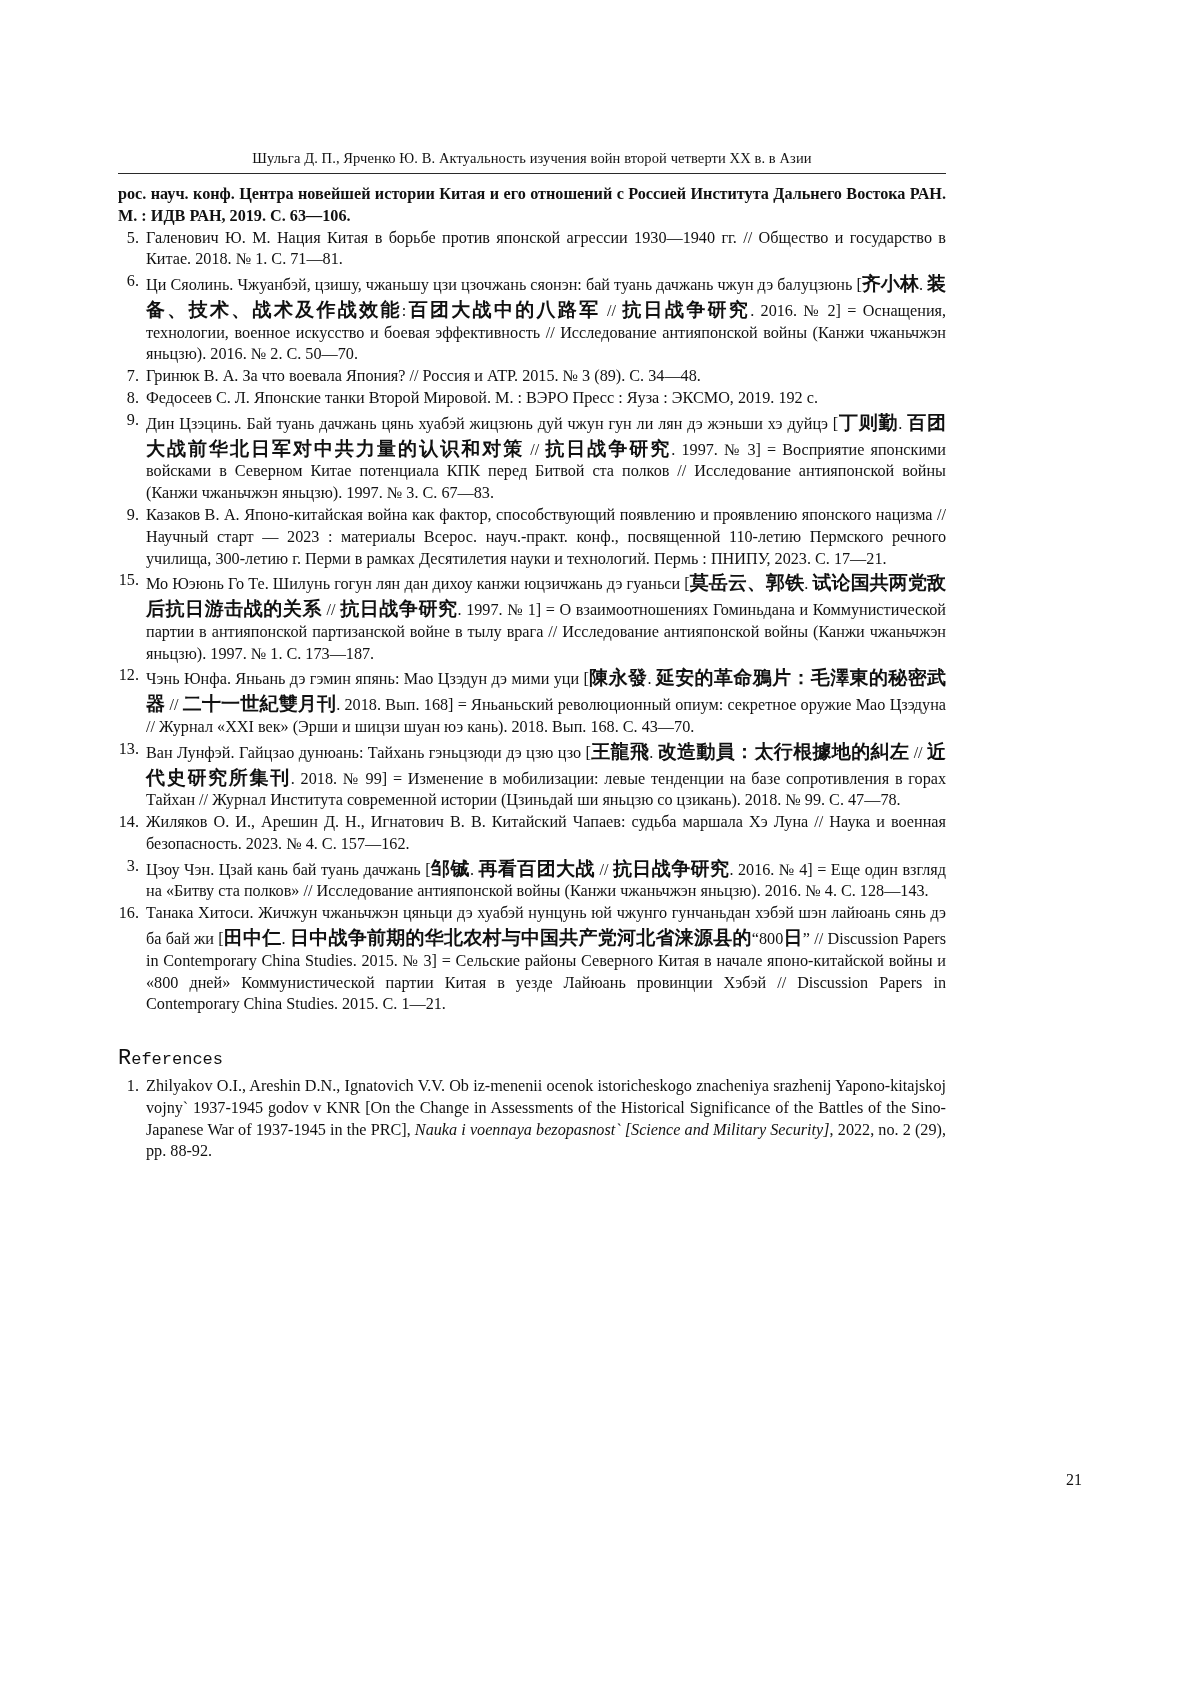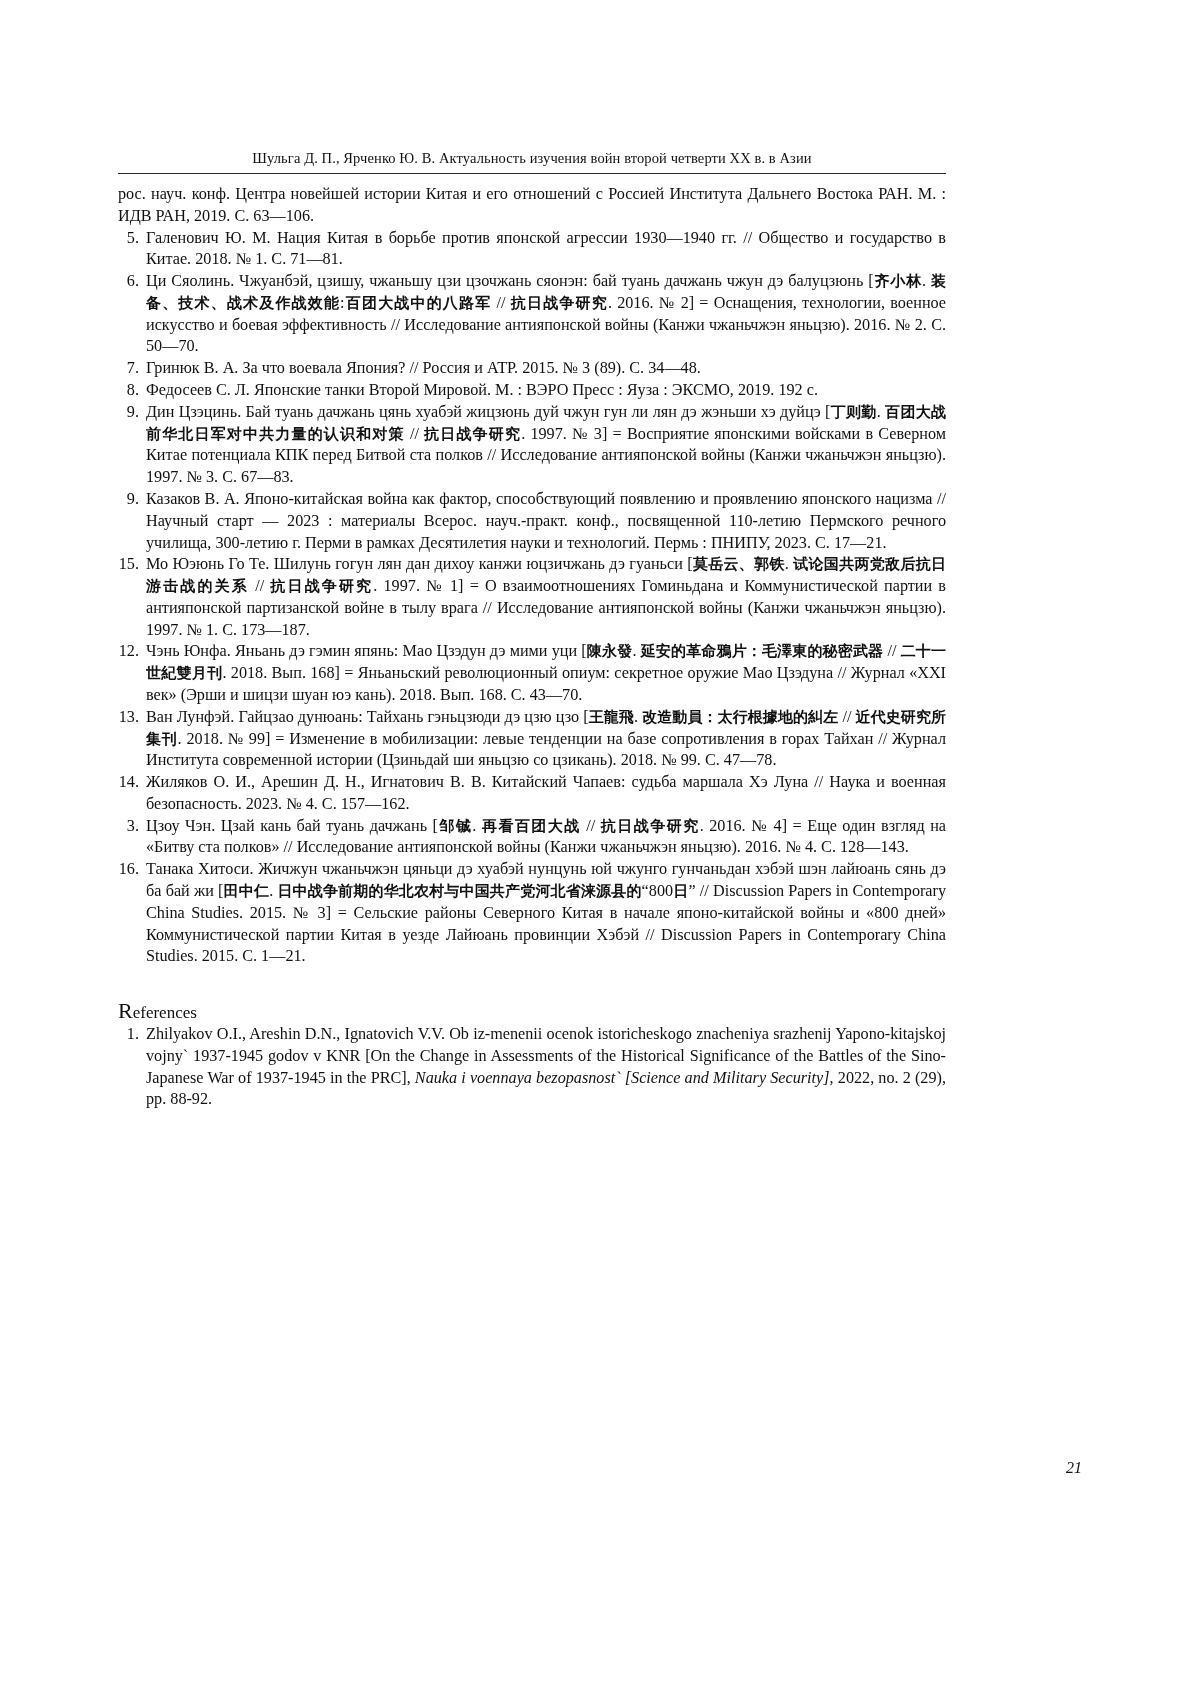--- a/index.html
+++ b/index.html
@@ -54,46 +54,48 @@
   }
   .ref .txt {
     flex: 1 1 auto;
     text-align: justify;
     text-justify: inter-word;
     hyphens: manual;
   }
   .cont-para {
     text-align: justify;
     text-justify: inter-word;
+    font-weight: bold;
   }
   .cjk {
     font-family: "DejaVu Sans", sans-serif;
-    font-size: 15px;
+    font-size: 19px;
     font-weight: 600;
   }
   .it {
     font-style: italic;
   }
   .refs-head {
     margin-top: 30px;
+    margin-bottom: 5px;
     font-size: 17px;
+    font-family: Liberation Mono, monospace;
   }
   .refs-head .drop {
     font-size: 22px;
   }
   .en-refs {
     font-size: 16.2px;
     line-height: 1.345;
   }
   .page-number {
     position: absolute;
     right: 118px;
-    bottom: 130px;
+    bottom: 118px;
     font-size: 16px;
-    font-style: italic;
   }
 </style>
 </head>
 <body>
 
 <div class="page">
 
   <div class="content">
 
     <div class="running-head">Шульга Д. П., Ярченко Ю. В. Актуальность изучения войн второй четверти ХХ в. в Азии</div>

